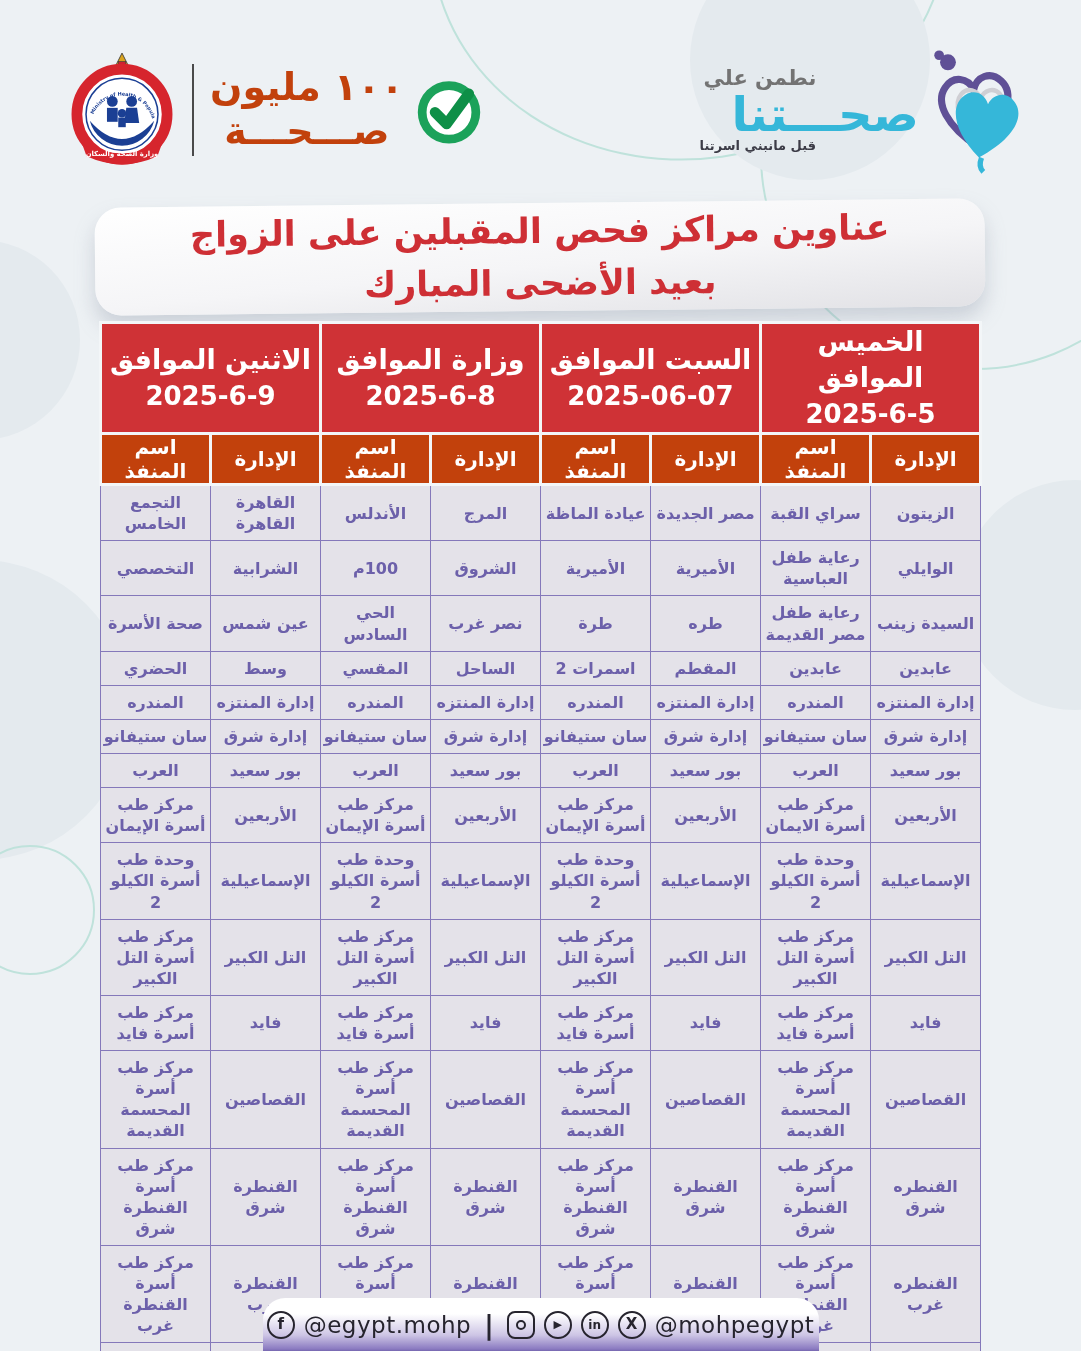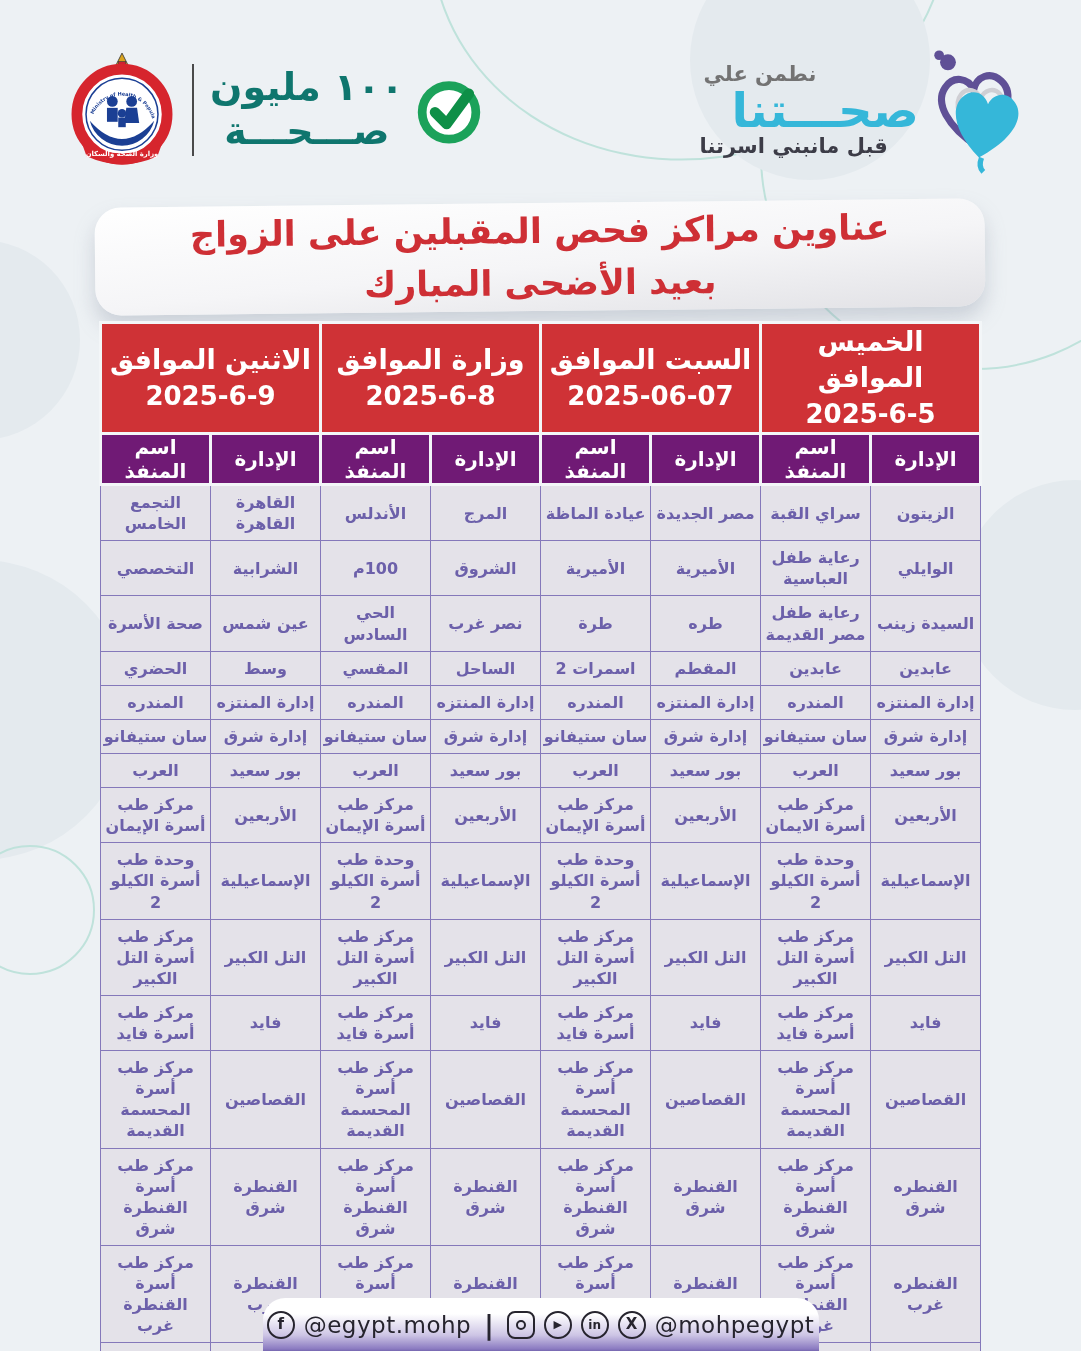--- a/index.html
+++ b/index.html
@@ -21,30 +21,30 @@
   .blob-d { width:200px; height:200px; top:240px; left:-120px; }
 
   .content { position:relative; z-index:1; width:100%; height:100%; }
 
   
   .brand-row { position:absolute; top:42px; right:40px; left:40px; height:135px;
     display:flex; justify-content:space-between; align-items:center; direction:ltr; }
   .brand-left { display:flex; align-items:center; gap:16px; margin-left:28px; }
   .moh-emblem { width:108px; height:116px; }
   .brand-divider { width:2px; height:92px; background:#4a4a4a; }
-  .logo100-text { text-align:center; color:#0f766e; font-weight:bold; line-height:1.15; }
+  .logo100-text { text-align:center; color:#c2410c; font-weight:bold; line-height:1.15; }
   .logo100-l1 { font-size:38px; }
   .logo100-l2 { font-size:38px; }
   .check-badge { width:70px; height:70px; margin-left:-6px; }
 
   .brand-right { display:flex; align-items:center; gap:6px; margin-right:10px; }
   .sehetna-text { text-align:left; direction:rtl; }
   .sehetna-top { font-size:21px; font-weight:bold; color:#737373; text-align:left; padding-left:4px;}
   .sehetna-main { font-size:48px; font-weight:bold; color:#35b7d9; line-height:1.0;margin-left:32px; }
-  .sehetna-bottom { font-size:21px; font-weight:bold; color:#3c3c47; }
+  .sehetna-bottom { font-size:13px; font-weight:bold; color:#3c3c47; }
   .hearts { width:106px; height:128px; }
 
   
   .title-banner {
     position:absolute; top:203px; left:95px; width:890px; height:108px;
     border-radius:26px;
     background:linear-gradient(175deg,#ffffff 0%,#f5f5f7 55%,#e2e2e6 100%);
     box-shadow:0 12px 20px rgba(140,150,165,.35);
     transform:rotate(-0.6deg);
     display:flex; align-items:center; justify-content:center; text-align:center;
@@ -54,21 +54,21 @@
   
   table.centers { position:absolute; top:321px; left:99px; width:883px;
     border-collapse:collapse; table-layout:fixed; }
   table.centers col { width:110px; }
   th.day {
     background:#cf3236; color:#fff; border:3px solid #f3f6f8;
     height:84px; font-size:27px; font-weight:bold; text-align:center; line-height:1.35;
   }
   th.day .date { direction:ltr; font-size:26px; }
   th.sub {
-    background:#701a75; color:#fff; border:3px solid #f3f6f8;
+    background:#c2410c; color:#fff; border:3px solid #f3f6f8;
     height:45px; font-size:20px; font-weight:bold; text-align:center;
   }
   td.cell {
     background:#e4e2e9; border:1.6px solid #8478ba;
     color:#6c60aa; font-weight:bold; font-size:16px; line-height:1.32;
     text-align:center; vertical-align:middle; padding:6px 2px;
     overflow-wrap:break-word;
   }
 
   

